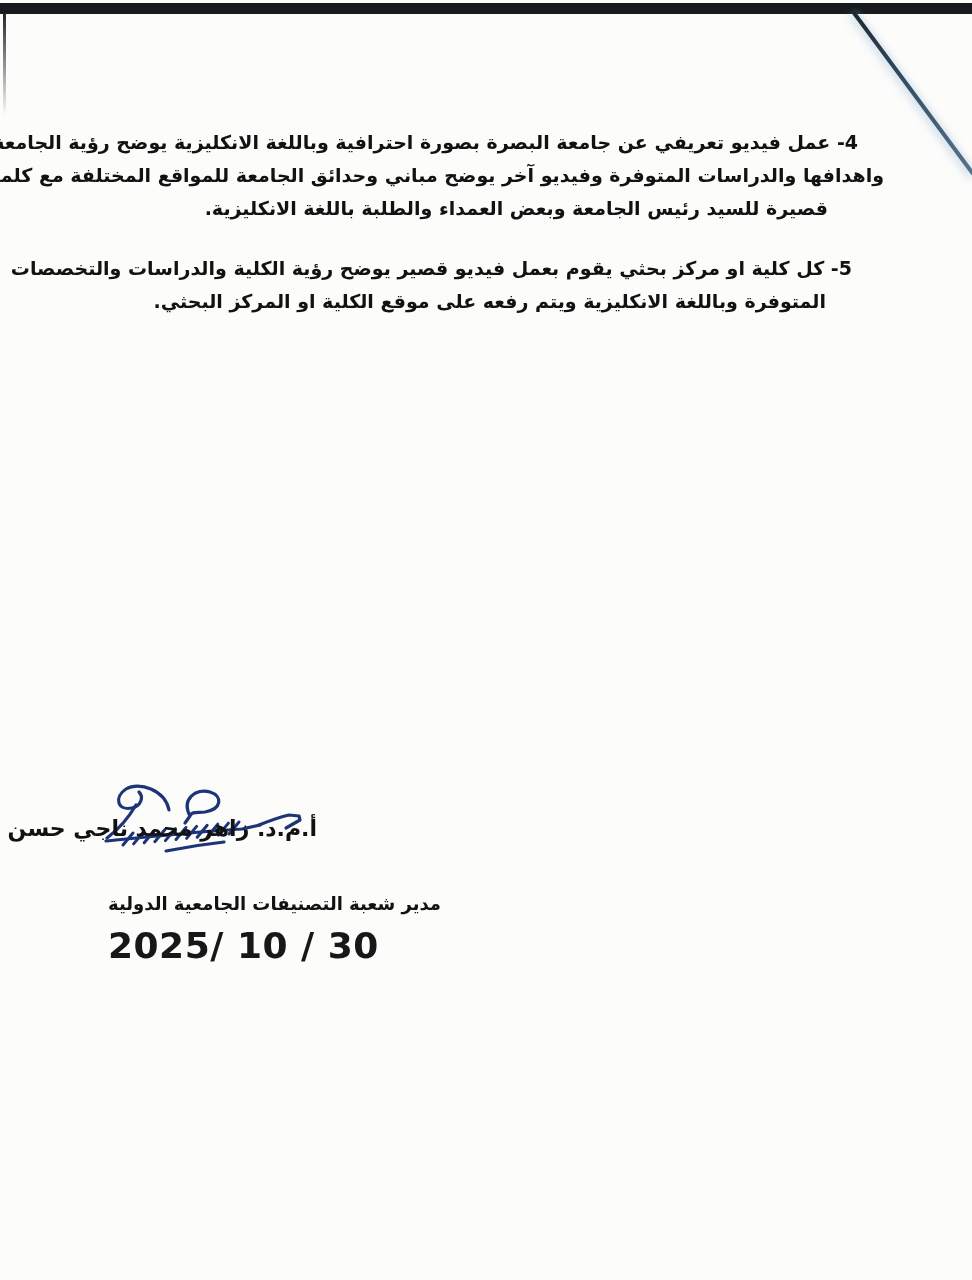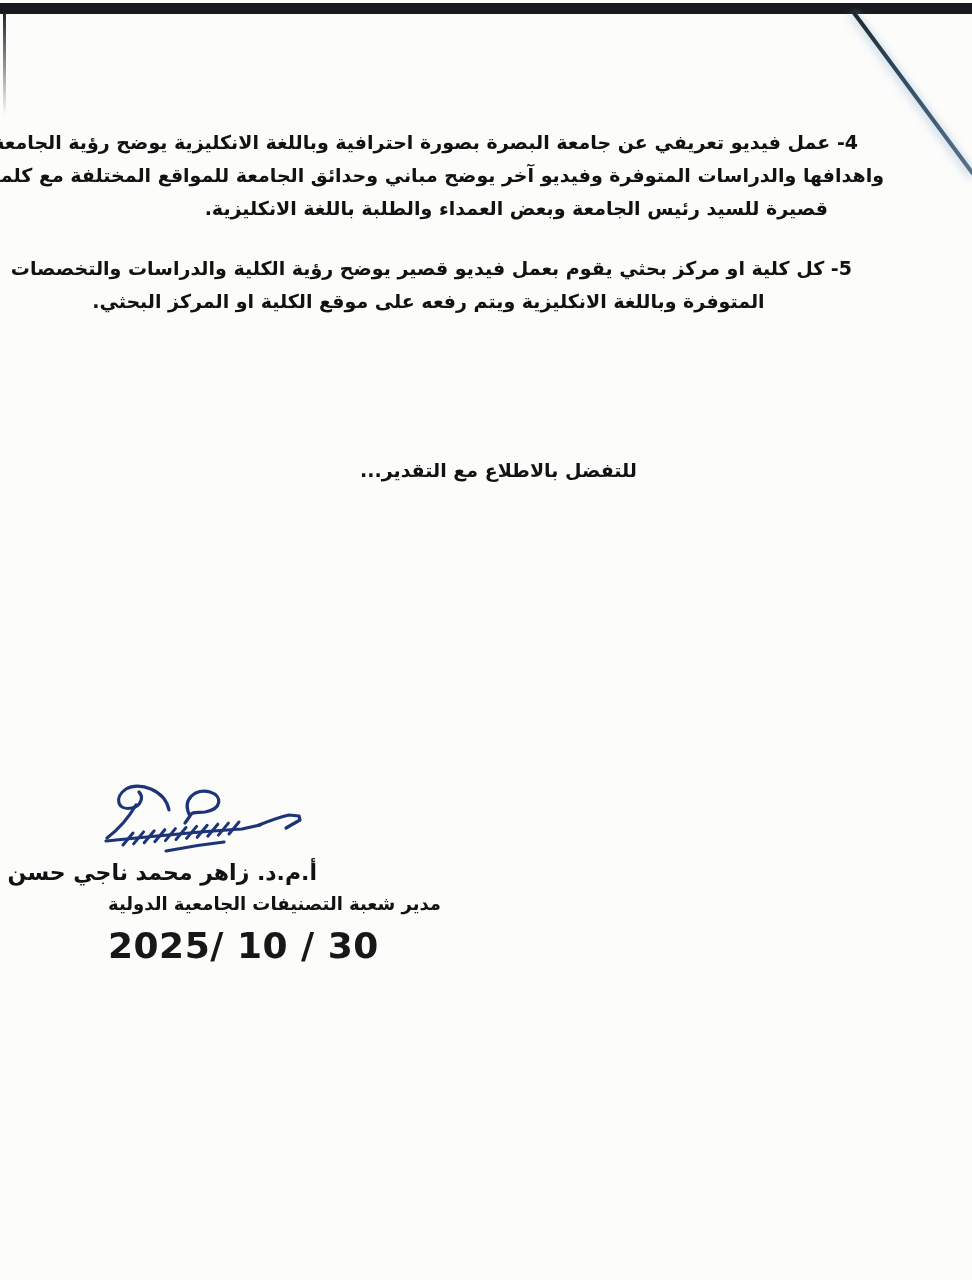--- a/index.html
+++ b/index.html
@@ -47,39 +47,39 @@
     white-space: nowrap;
   }
   .para { position: absolute; line-height: 33px; font-size: 19px; }
   .para .line { white-space: nowrap; }
 
   #item4 { right: 88px; top: 126px; }
   #item4 .l1 { margin-right: 26px; }
   #item4 .l2 { margin-right: 0; }
   #item4 .l3 { margin-right: 56px; }
 
-  #item5 { right: 120px; top: 252px; text-align: center; }
+  #item5 { right: 120px; top: 252px; }
   #item5 .l1 { margin-right: 0; }
-  #item5 .l2 { margin-right: 6px; }
+  #item5 .l2 { margin-right: 26px; }
 
   #closing {
     position: absolute;
     right: 335px; top: 459px;
     font-size: 19px;
   }
 
   
   #signature-svg {
     position: absolute;
     left: 93px; top: 776px;
     width: 212px; height: 88px;
   }
   #sig-name {
     position: absolute;
-    right: 655px; top: 860px;
+    right: 655px; top: 816px;
     font-size: 22px;
     text-align: right;
   }
   #sig-title {
     position: absolute;
     right: 531px; top: 893px;
     font-size: 18px;
   }
   #sig-date {
     position: absolute;
@@ -105,21 +105,20 @@
     <div class="line l1">4- عمل فيديو تعريفي عن جامعة البصرة بصورة احترافية وباللغة الانكليزية يوضح رؤية الجامعة</div>
     <div class="line l2">واهدافها والدراسات المتوفرة وفيديو آخر يوضح مباني وحدائق الجامعة للمواقع المختلفة مع كلمات</div>
     <div class="line l3">قصيرة للسيد رئيس الجامعة وبعض العمداء والطلبة باللغة الانكليزية.</div>
   </div>
 
   <div class="para ar" id="item5">
     <div class="line l1">5- كل كلية او مركز بحثي يقوم بعمل فيديو قصير يوضح رؤية الكلية والدراسات والتخصصات</div>
     <div class="line l2">المتوفرة وباللغة الانكليزية ويتم رفعه على موقع الكلية او المركز البحثي.</div>
   </div>
 
-  <div class="ar" id="closing">للتفضل بالاطلاع مع التقدير...</div>
 
   <svg id="signature-svg" viewBox="0 0 212 88" fill="none" stroke="#1d3478" stroke-width="3.2" stroke-linecap="round" stroke-linejoin="round">
 
     <path d="M 76 34 C 72 14 46 5 33 13 C 21 21 24 35 39 32 C 48 30 51 21 46 16"></path>
 
     <path d="M 43 29 C 36 41 26 53 14 62"></path>
 
     <path d="M 13 65 C 55 61 110 55 149 53 L 167 49"></path>
 
     <path stroke-width="3" d="M30 69 L40 57 M40.6 67.9 L50.6 55.9 M51.2 66.8 L61.2 54.8 M61.8 65.7 L71.8 53.7 M72.4 64.6 L82.4 52.6 M83 63.5 L93 51.5 M93.6 62.4 L103.6 50.4 M104.2 61.3 L114.2 49.3 M114.8 60.2 L124.8 48.2 M125.4 59.1 L135.4 47.1 M136 58 L146 46"></path>

